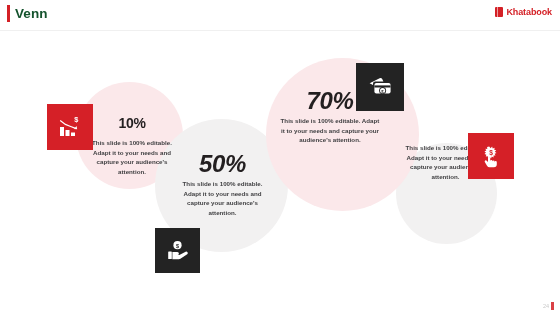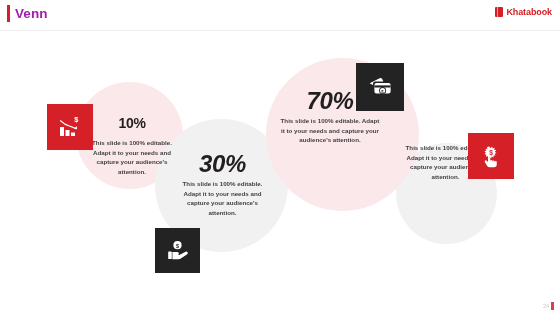--- a/index.html
+++ b/index.html
@@ -33,21 +33,21 @@
     width: 3px;
     height: 17px;
     background: #d42026;
   }
   #page-title {
     position: absolute;
     left: 15px;
     top: 5px;
     font-size: 13.5px;
     font-weight: 600;
-    color: #a21caf;
+    color: #14532d;
     letter-spacing: .1px;
     line-height: 17px;
   }
   #brand {
     position: absolute;
     right: 8px;
     top: 7px;
     display: flex;
     align-items: flex-start;
     gap: 3px;
@@ -188,21 +188,21 @@
     <div class="circle grey c-30"></div>
     <div class="circle grey c-20"></div>
     <div class="circle pink c-70"></div>
 
     <div class="group g-10">
       <p class="pct">10%</p>
       <p class="body">This slide is 100% editable. Adapt it to your needs and capture your audience's attention.</p>
     </div>
 
     <div class="group g-30">
-      <p class="pct big">30%</p>
+      <p class="pct big">50%</p>
       <p class="body">This slide is 100% editable. Adapt it to your needs and capture your audience's attention.</p>
     </div>
 
     <div class="group g-70">
       <p class="pct big">70%</p>
       <p class="body">This slide is 100% editable. Adapt it to your needs and capture your audience's attention.</p>
     </div>
 
     <div class="group g-20">
       <p class="body">This slide is 100% editable. Adapt it to your needs and capture your audience's attention.</p>

